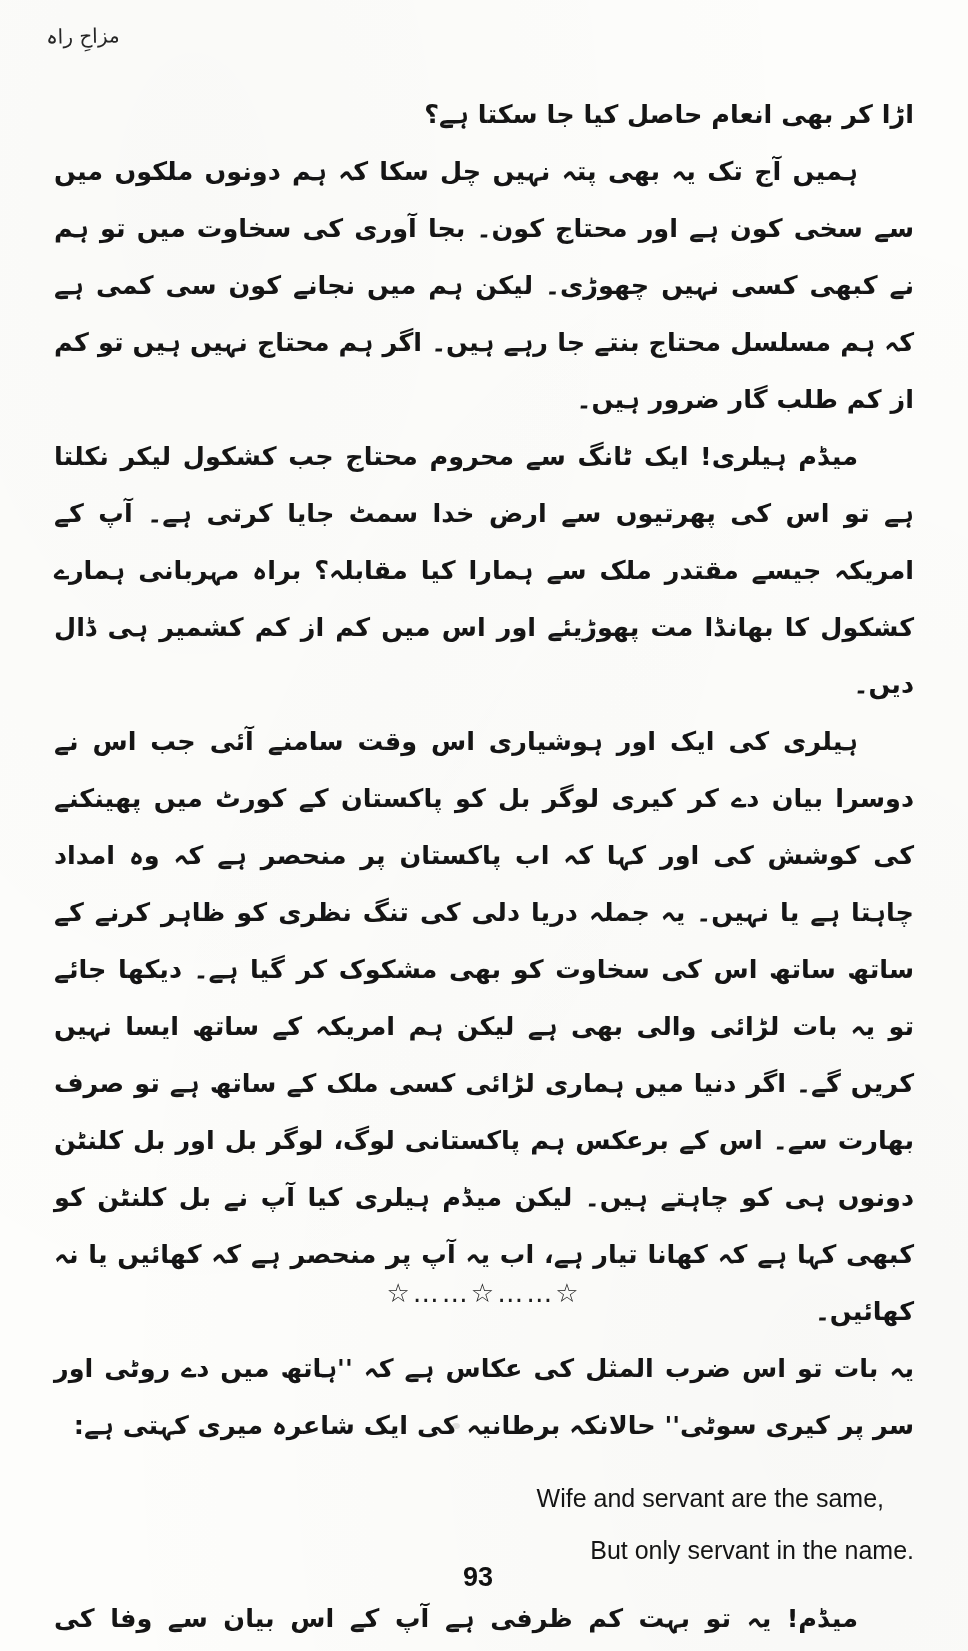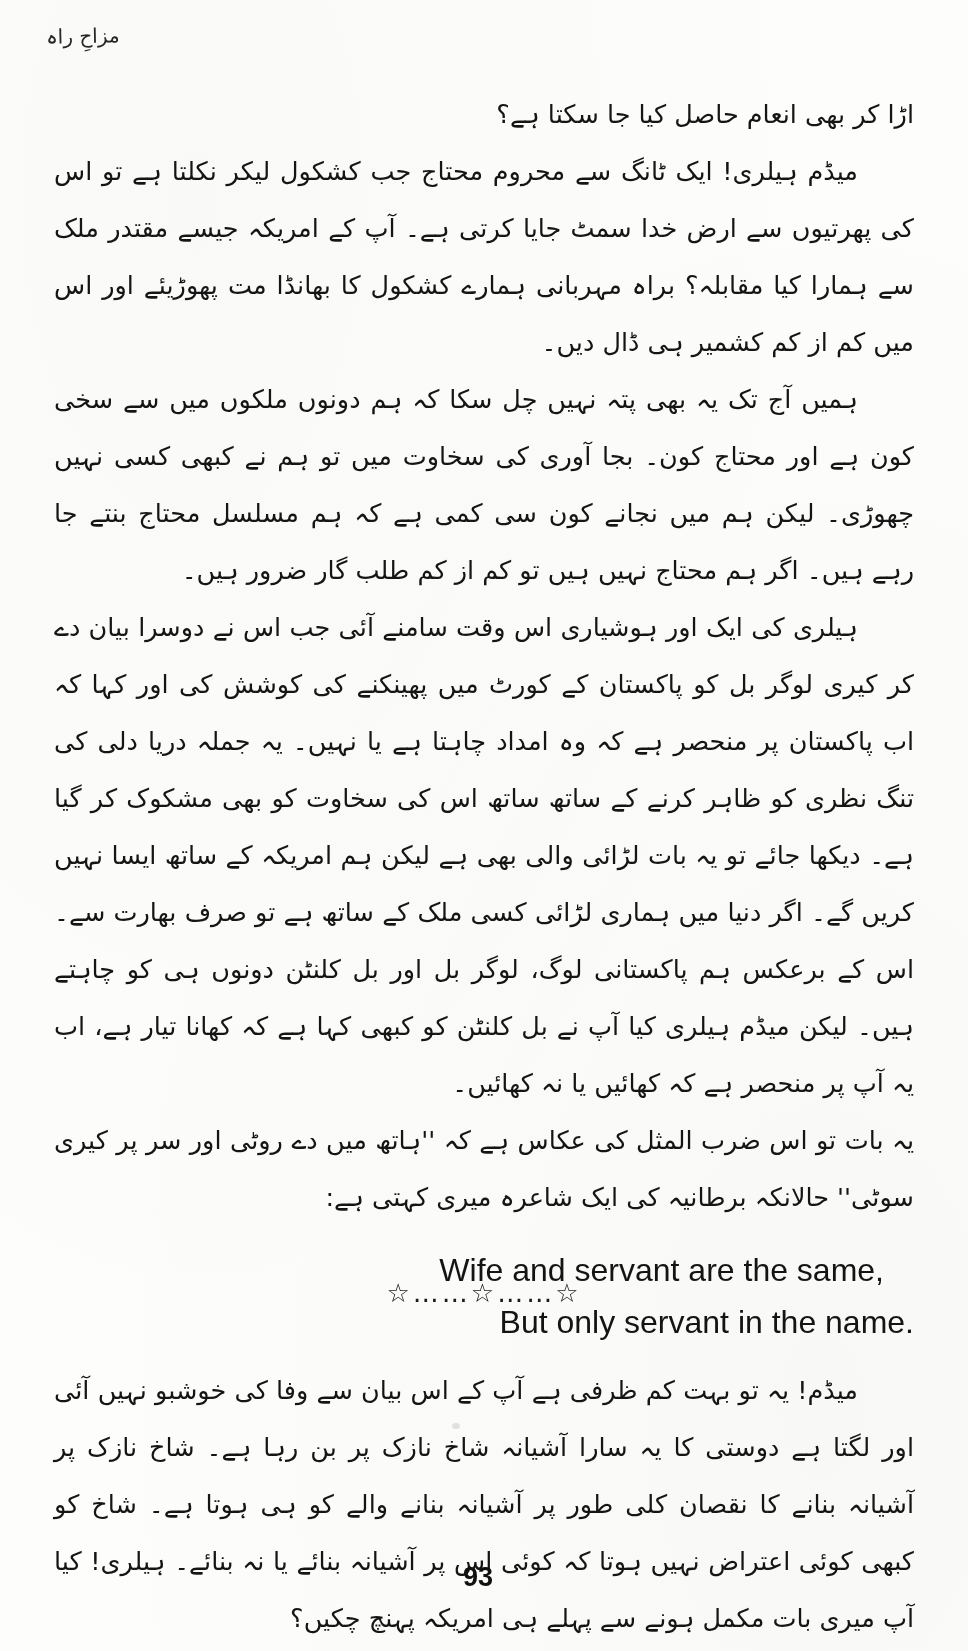--- a/index.html
+++ b/index.html
@@ -56,37 +56,38 @@
     text-align-last: right;
     font-family: "DejaVu Sans", sans-serif;
     font-size: 25.5px;
     line-height: 57px;
     color: #151515;
   }
 
   .body-text p {
     margin: 0 0 0 0;
     text-indent: 56px;
+    font-weight: bold;
   }
 
   .body-text p.no-indent {
     text-indent: 0;
   }
 
   .body-text p.first-line {
     text-indent: 0;
     text-align: right;
   }
 
   .couplet {
     position: relative;
     direction: ltr;
     text-align: center;
     font-family: "Liberation Sans", sans-serif;
-    font-size: 32px;
+    font-size: 25px;
     line-height: 52px;
     color: #141414;
     margin: 18px 0 14px 0;
   }
   .couplet .line1 {
     display: block;
     padding-right: 30px;
   }
   .couplet .line2 {
     display: block;
@@ -129,22 +130,22 @@
 </style>
 </head>
 <body>
 
 <div class="page">
 
   <div class="header">مزاحِ راہ</div>
 
   <div class="body-text">
     <p class="first-line">اڑا کر بھی انعام حاصل کیا جا سکتا ہے؟</p>
+    <p>ہمیں آج تک یہ بھی پتہ نہیں چل سکا کہ ہم دونوں ملکوں میں سے سخی کون ہے اور محتاج کون۔ بجا آوری کی سخاوت میں تو ہم نے کبھی کسی نہیں چھوڑی۔ لیکن ہم میں نجانے کون سی کمی ہے کہ ہم مسلسل محتاج بنتے جا رہے ہیں۔ اگر ہم محتاج نہیں ہیں تو کم از کم طلب گار ضرور ہیں۔</p>
     <p>میڈم ہیلری! ایک ٹانگ سے محروم محتاج جب کشکول لیکر نکلتا ہے تو اس کی پھرتیوں سے ارض خدا سمٹ جایا کرتی ہے۔ آپ کے امریکہ جیسے مقتدر ملک سے ہمارا کیا مقابلہ؟ براہ مہربانی ہمارے کشکول کا بھانڈا مت پھوڑیئے اور اس میں کم از کم کشمیر ہی ڈال دیں۔</p>
-    <p>ہمیں آج تک یہ بھی پتہ نہیں چل سکا کہ ہم دونوں ملکوں میں سے سخی کون ہے اور محتاج کون۔ بجا آوری کی سخاوت میں تو ہم نے کبھی کسی نہیں چھوڑی۔ لیکن ہم میں نجانے کون سی کمی ہے کہ ہم مسلسل محتاج بنتے جا رہے ہیں۔ اگر ہم محتاج نہیں ہیں تو کم از کم طلب گار ضرور ہیں۔</p>
     <p>ہیلری کی ایک اور ہوشیاری اس وقت سامنے آئی جب اس نے دوسرا بیان دے کر کیری لوگر بل کو پاکستان کے کورٹ میں پھینکنے کی کوشش کی اور کہا کہ اب پاکستان پر منحصر ہے کہ وہ امداد چاہتا ہے یا نہیں۔ یہ جملہ دریا دلی کی تنگ نظری کو ظاہر کرنے کے ساتھ ساتھ اس کی سخاوت کو بھی مشکوک کر گیا ہے۔ دیکھا جائے تو یہ بات لڑائی والی بھی ہے لیکن ہم امریکہ کے ساتھ ایسا نہیں کریں گے۔ اگر دنیا میں ہماری لڑائی کسی ملک کے ساتھ ہے تو صرف بھارت سے۔ اس کے برعکس ہم پاکستانی لوگ، لوگر بل اور بل کلنٹن دونوں ہی کو چاہتے ہیں۔ لیکن میڈم ہیلری کیا آپ نے بل کلنٹن کو کبھی کہا ہے کہ کھانا تیار ہے، اب یہ آپ پر منحصر ہے کہ کھائیں یا نہ کھائیں۔</p>
     <p class="no-indent">یہ بات تو اس ضرب المثل کی عکاس ہے کہ ''ہاتھ میں دے روٹی اور سر پر کیری سوٹی'' حالانکہ برطانیہ کی ایک شاعرہ میری کہتی ہے:</p>
 
     <div class="couplet">
       <span class="line1">Wife and servant are the same,</span>
       <span class="line2">But only servant in the name.</span>
     </div>
 
     <p>میڈم! یہ تو بہت کم ظرفی ہے آپ کے اس بیان سے وفا کی خوشبو نہیں آئی اور لگتا ہے دوستی کا یہ سارا آشیانہ شاخ نازک پر بن رہا ہے۔ شاخ نازک پر آشیانہ بنانے کا نقصان کلی طور پر آشیانہ بنانے والے کو ہی ہوتا ہے۔ شاخ کو کبھی کوئی اعتراض نہیں ہوتا کہ کوئی اس پر آشیانہ بنائے یا نہ بنائے۔ ہیلری! کیا آپ میری بات مکمل ہونے سے پہلے ہی امریکہ پہنچ چکیں؟</p>
   </div>

